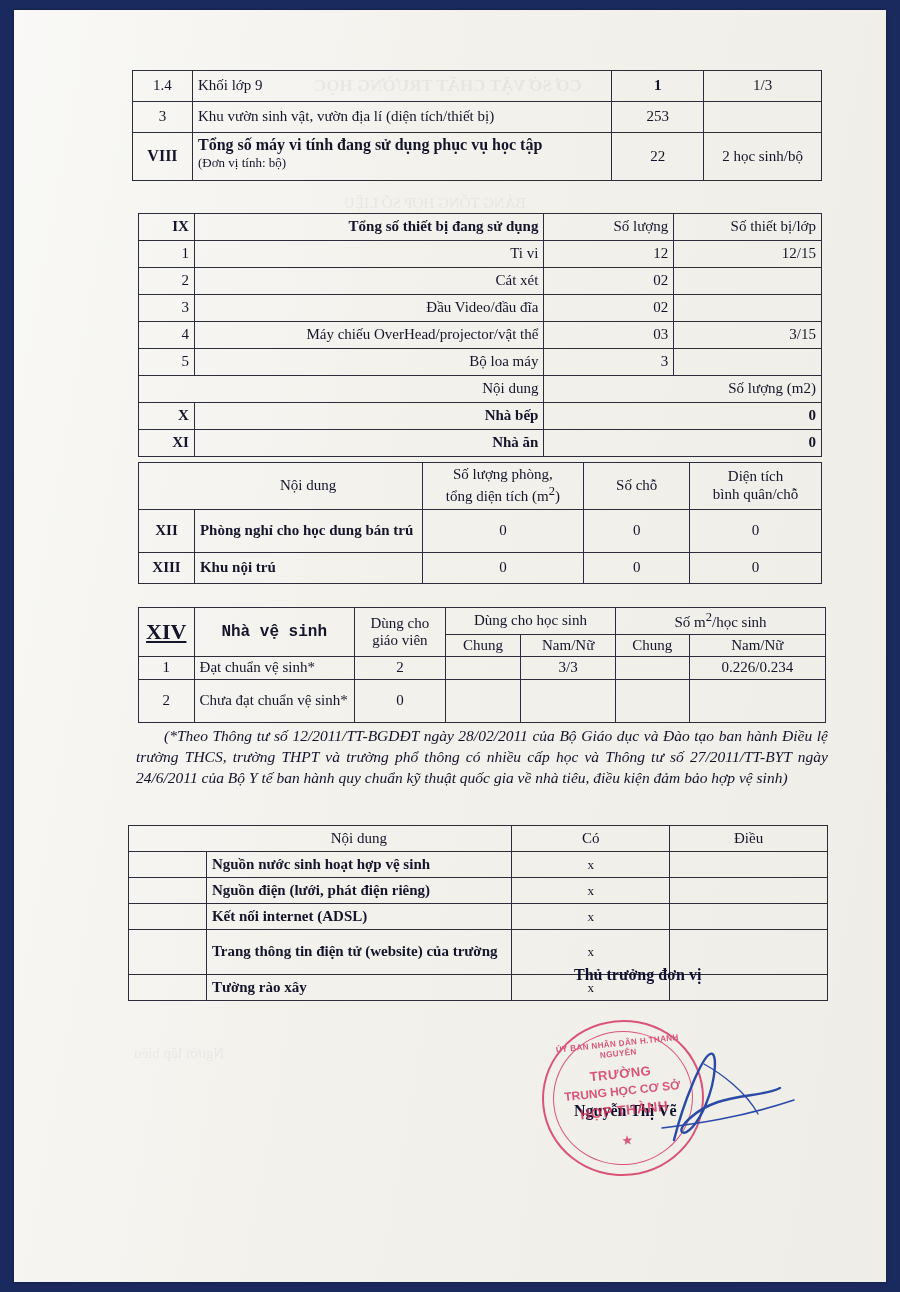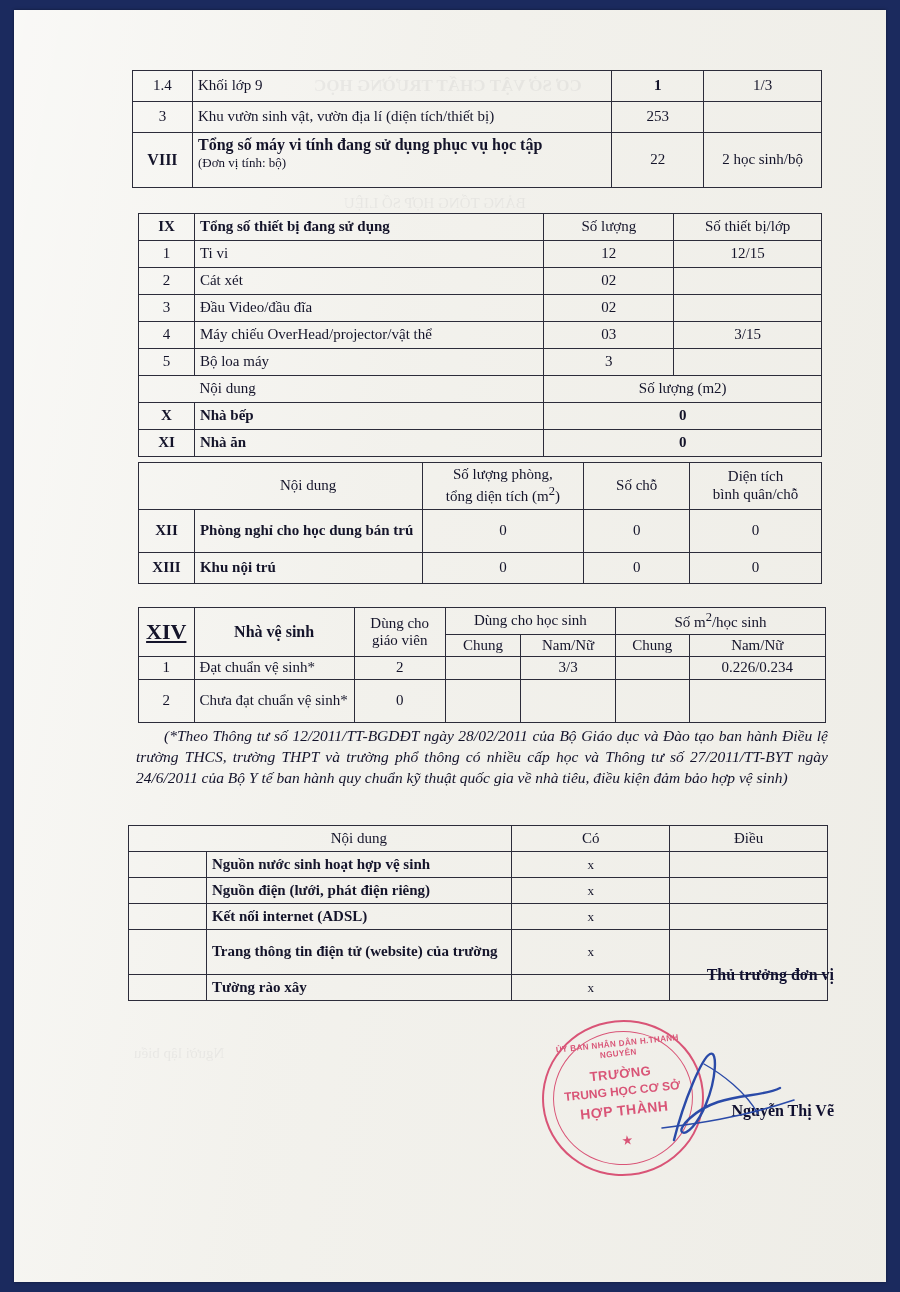--- a/index.html
+++ b/index.html
@@ -63,21 +63,21 @@
   }
   #t1 td { height: 26px; }
 
   
   #t2 {
     position: absolute;
     left: 124px;
     top: 203px;
     width: 684px;
   }
-  #t2 td { height: 22px; }
+  #t2 td { height: 22px; text-align: right; }
 
   
   #t3 {
     position: absolute;
     left: 124px;
     top: 452px;
     width: 684px;
   }
 
   
@@ -110,21 +110,21 @@
     width: 700px;
   }
   #t5 td { height: 21px; }
 
   
   .sig {
     position: absolute;
     left: 560px;
     top: 956px;
     width: 260px;
-    text-align: right;
+    text-align: left;
   }
   .sig-title {
     font-weight: bold;
     font-size: 16px;
     color: #101030;
   }
   .sig-name {
     font-weight: bold;
     font-size: 16px;
     color: #101030;
@@ -232,21 +232,21 @@
           <td class="ctr">1/3</td>
         </tr>
         <tr>
           <td class="ctr">3</td>
           <td>Khu vườn sinh vật, vườn địa lí (diện tích/thiết bị)</td>
           <td class="ctr">253</td>
           <td class="ctr"></td>
         </tr>
         <tr>
           <td class="ctr bold" style="font-size:16px;">VIII</td>
-          <td style="padding-top:3px;padding-bottom:17px;">
+          <td style="padding-top:3px;padding-bottom:10px;">
             <div class="bold" style="font-size:16px;">Tổng số máy vi tính đang sử dụng phục vụ học tập</div>
             <div class="sm">(Đơn vị tính: bộ)</div>
           </td>
           <td class="ctr">22</td>
           <td class="ctr">2 học sinh/bộ</td>
         </tr>
       </tbody>
     </table>
 
     <table class="doc" id="t2">
@@ -350,21 +350,21 @@
         <col style="width:172px">
         <col style="width:96px">
         <col style="width:78px">
         <col style="width:98px">
         <col style="width:76px">
         <col style="width:142px">
       </colgroup>
       <tbody>
         <tr>
           <td class="ctr bold" rowspan="2" style="font-size:22px;text-decoration:underline;">XIV</td>
-          <td class="ctr bold" rowspan="2" style="font-size:16px;">Nhà vệ sinh</td>
+          <td class="ctr bold" rowspan="2" style="font-size:16px;font-family:Liberation Mono, monospace;">Nhà vệ sinh</td>
           <td class="ctr" rowspan="2">Dùng cho<br>giáo viên</td>
           <td class="ctr" colspan="2">Dùng cho học sinh</td>
           <td class="ctr" colspan="2">Số m<sup>2</sup>/học sinh</td>
         </tr>
         <tr>
           <td class="ctr">Chung</td>
           <td class="ctr">Nam/Nữ</td>
           <td class="ctr">Chung</td>
           <td class="ctr">Nam/Nữ</td>
         </tr>

